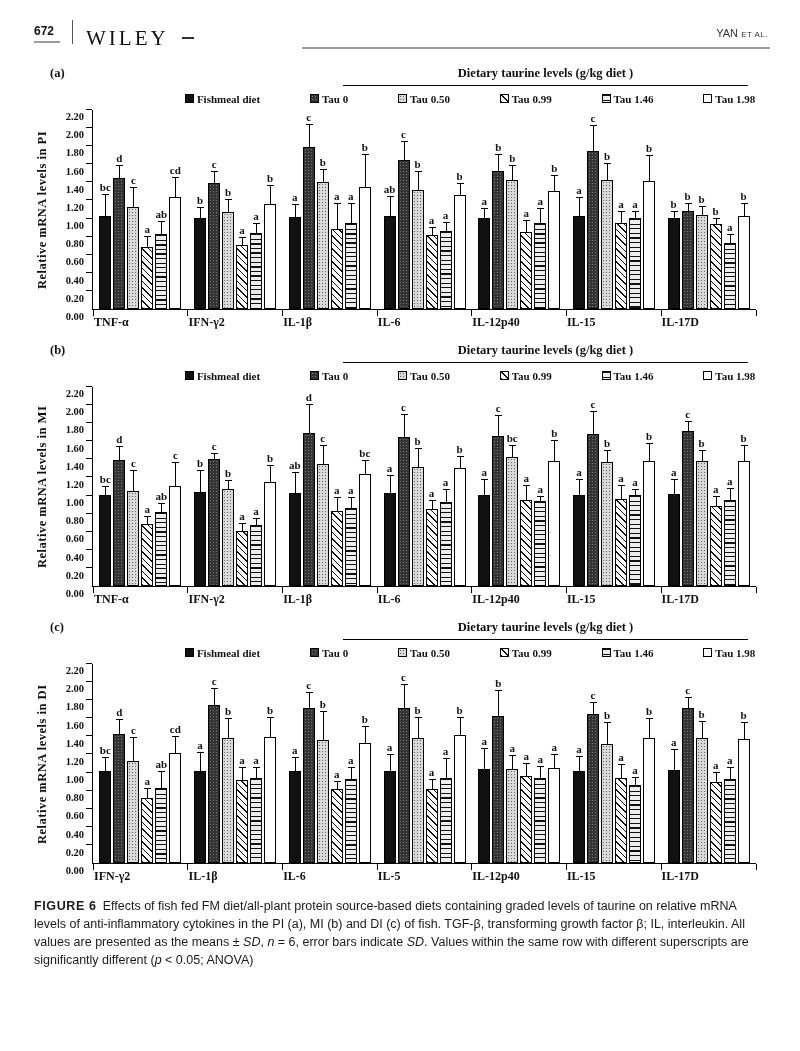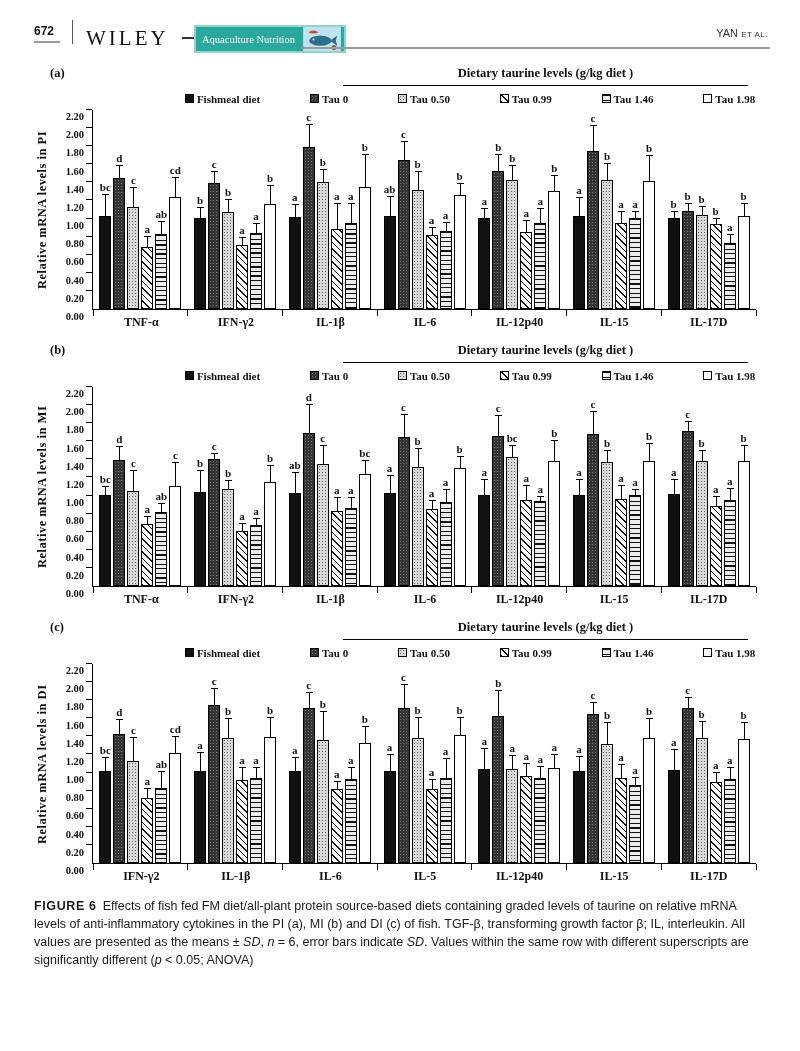--- a/index.html
+++ b/index.html
@@ -45,21 +45,21 @@
   .ytm { position:absolute; left:-7px; width:6px; height:1px; background:#000; }
   .xtm { position:absolute; bottom:-7px; width:1px; height:6px; background:#000; }
   .groups { position:absolute; left:0; right:0; top:0; bottom:0; display:flex; }
   .group { flex:1; display:flex; align-items:flex-end; justify-content:center; gap:2px; }
   .barcell { width:12px; height:100%; position:relative; }
   .bar { position:absolute; bottom:0; left:0; width:100%; border:1px solid #000; }
   .whisk { position:absolute; left:50%; width:1px; background:#000; }
   .cap { position:absolute; left:50%; margin-left:-3px; width:7px; height:1px; background:#000; }
   .letter { position:absolute; left:50%; transform:translateX(-50%); font-weight:bold; font-size:11px; white-space:nowrap; line-height:1; }
   .xlabels { display:flex; margin-left:60px; padding-right:14px; margin-top:5px; height:16px; }
-  .xlabel { flex:1; text-align:center; font-weight:bold; font-size:12px; }
+  .xlabel { flex:1; font-weight:bold; font-size:12px; }
 
   
   .s0 { background:#111; }
   .s1 { background-image:radial-gradient(circle, #777 0.9px, transparent 1px); background-size:3px 3px; background-color:#343434; }
   .s2 { background-image:radial-gradient(circle, #666 0.8px, transparent 0.9px); background-size:3px 3px; background-color:#d9d9d9; }
   .s3 { background:repeating-linear-gradient(45deg, #111 0 1.3px, #fff 1.3px 4.6px); }
   .s4 { background:repeating-linear-gradient(180deg, #111 0 1.3px, #ededed 1.3px 4.6px); }
   .s5 { background:#fff; }
 
   
@@ -71,31 +71,20 @@
 <body>
 
 <div class="page">
 
   <div class="hdr">
     <span class="pageno">672</span>
     <div class="pageno-rule"></div>
     <div class="hdr-div"></div>
     <span class="wiley">WILEY</span>
     <div class="wiley-dash"></div>
-    <div class="banner" id="banner" style="background: rgb(42, 167, 158);">
-      <span class="banner-text">Aquaculture Nutrition</span>
-      <svg class="banner-art" viewBox="0 0 44 28">
-        <rect x="0" y="0" width="44" height="28" fill="#bfe4ef"></rect>
-        <ellipse cx="20" cy="16" rx="13" ry="6" fill="#2e6f8e"></ellipse>
-        <polygon points="31,16 40,10 38,16 40,22" fill="#2e6f8e"></polygon>
-        <circle cx="12" cy="14.5" r="1.2" fill="#fff"></circle>
-        <path d="M6 6 q6 -4 12 0 q-6 3 -12 0" fill="#c84a3f"></path>
-        <circle cx="36" cy="24" r="3" fill="#8a6b4f"></circle>
-      </svg>
-    </div>
     <div class="hdr-rule"></div>
     <span class="runhead"><span>YAN </span><span class="etal">ET AL.</span></span>
   </div>
 
   <div id="charts">
       <div class="chart-block">
         <div class="chart-head">
           <span class="panel-label">(a)</span>
           <div class="chart-title-span">Dietary taurine levels (g/kg diet )</div>
         </div>

